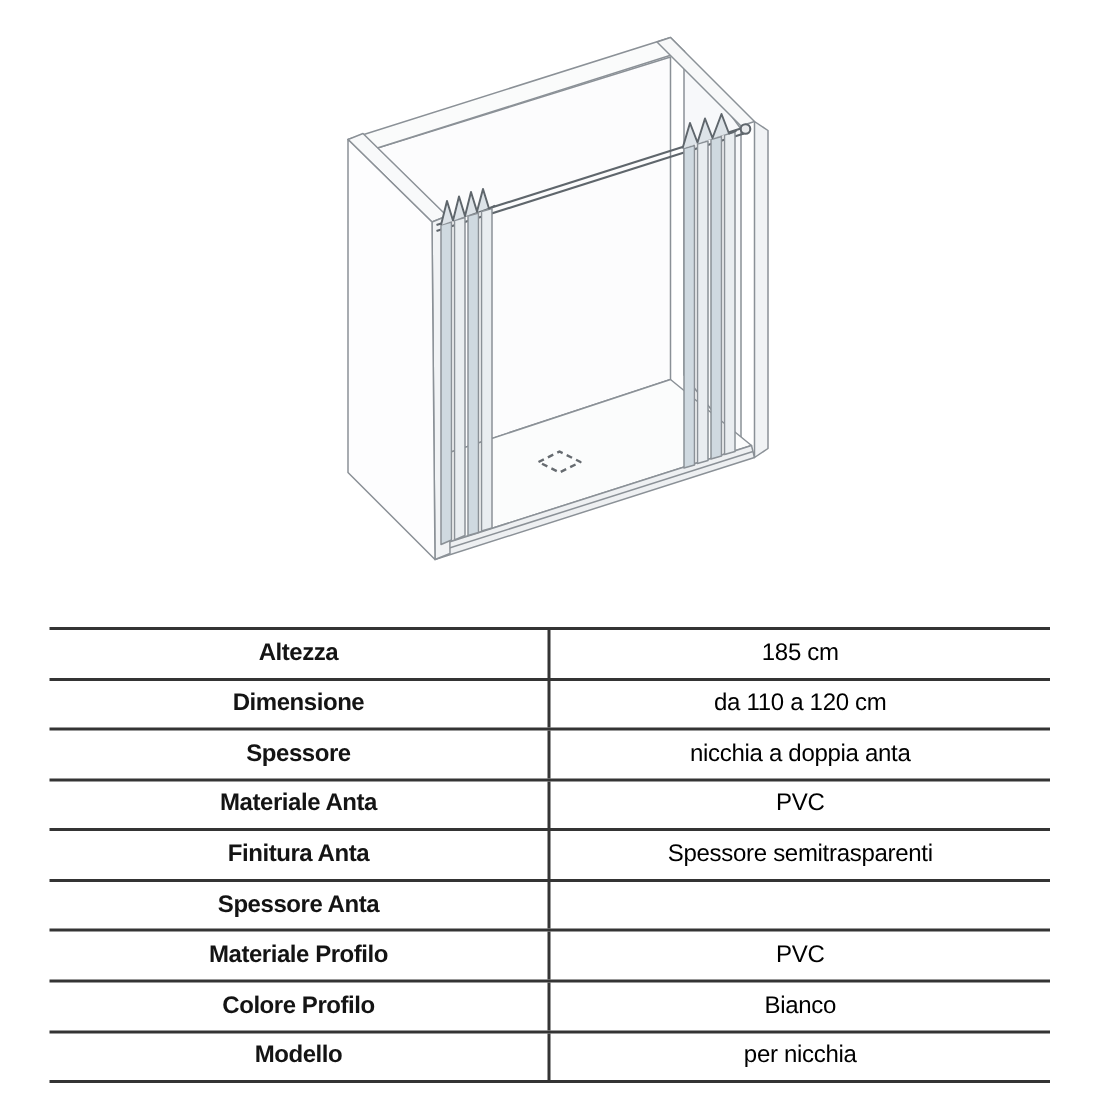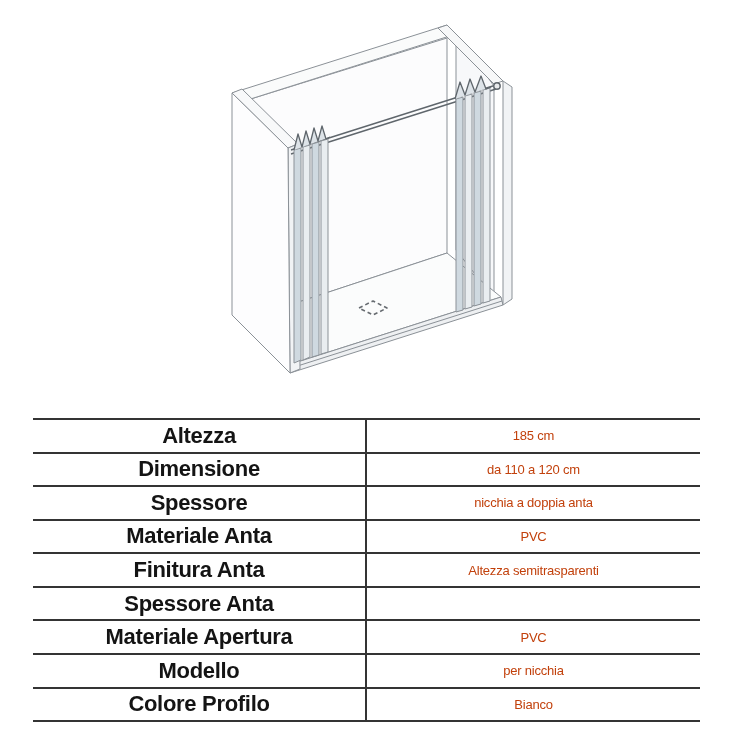--- a/index.html
+++ b/index.html
@@ -28,33 +28,33 @@
   .spec-row{
     flex:1 1 0;
     display:flex;
     border-bottom:2px solid #343434;
     box-sizing:border-box;
   }
   .spec-label{
     width:334px;
     display:flex;align-items:center;justify-content:center;
     font-weight:bold;
-    font-size:22px;
+    font-size:16px;
     letter-spacing:-0.3px;
     color:#141414;
     border-right:2px solid #343434;
     box-sizing:border-box;
     transform:none;
   }
   .spec-value{
     flex:1;
     display:flex;align-items:center;justify-content:center;
-    font-size:13px;
+    font-size:16px;
     letter-spacing:-0.2px;
-    color:#c2410c;
+    color:#000000;
     text-align:center;
   }
 </style>
 </head>
 <body>
 
 <div id="page">
 
   <svg id="drawing" viewBox="0 0 390 400">
     <g stroke="#8b9197" stroke-width="1" fill="none" stroke-linejoin="round">
@@ -123,36 +123,36 @@
       <div class="spec-value">nicchia a doppia anta</div>
     </div>
 
     <div class="spec-row">
       <div class="spec-label">Materiale Anta</div>
       <div class="spec-value">PVC</div>
     </div>
 
     <div class="spec-row">
       <div class="spec-label">Finitura Anta</div>
-      <div class="spec-value">Altezza semitrasparenti</div>
+      <div class="spec-value">Spessore semitrasparenti</div>
     </div>
 
     <div class="spec-row">
       <div class="spec-label">Spessore Anta</div>
     </div>
 
     <div class="spec-row">
-      <div class="spec-label">Materiale Apertura</div>
+      <div class="spec-label">Materiale Profilo</div>
       <div class="spec-value">PVC</div>
+    </div>
+
+    <div class="spec-row">
+      <div class="spec-label">Colore Profilo</div>
+      <div class="spec-value">Bianco</div>
     </div>
 
     <div class="spec-row">
       <div class="spec-label">Modello</div>
       <div class="spec-value">per nicchia</div>
     </div>
 
-    <div class="spec-row">
-      <div class="spec-label">Colore Profilo</div>
-      <div class="spec-value">Bianco</div>
-    </div>
-
   </div>
 </div>
 
 </body></html>

